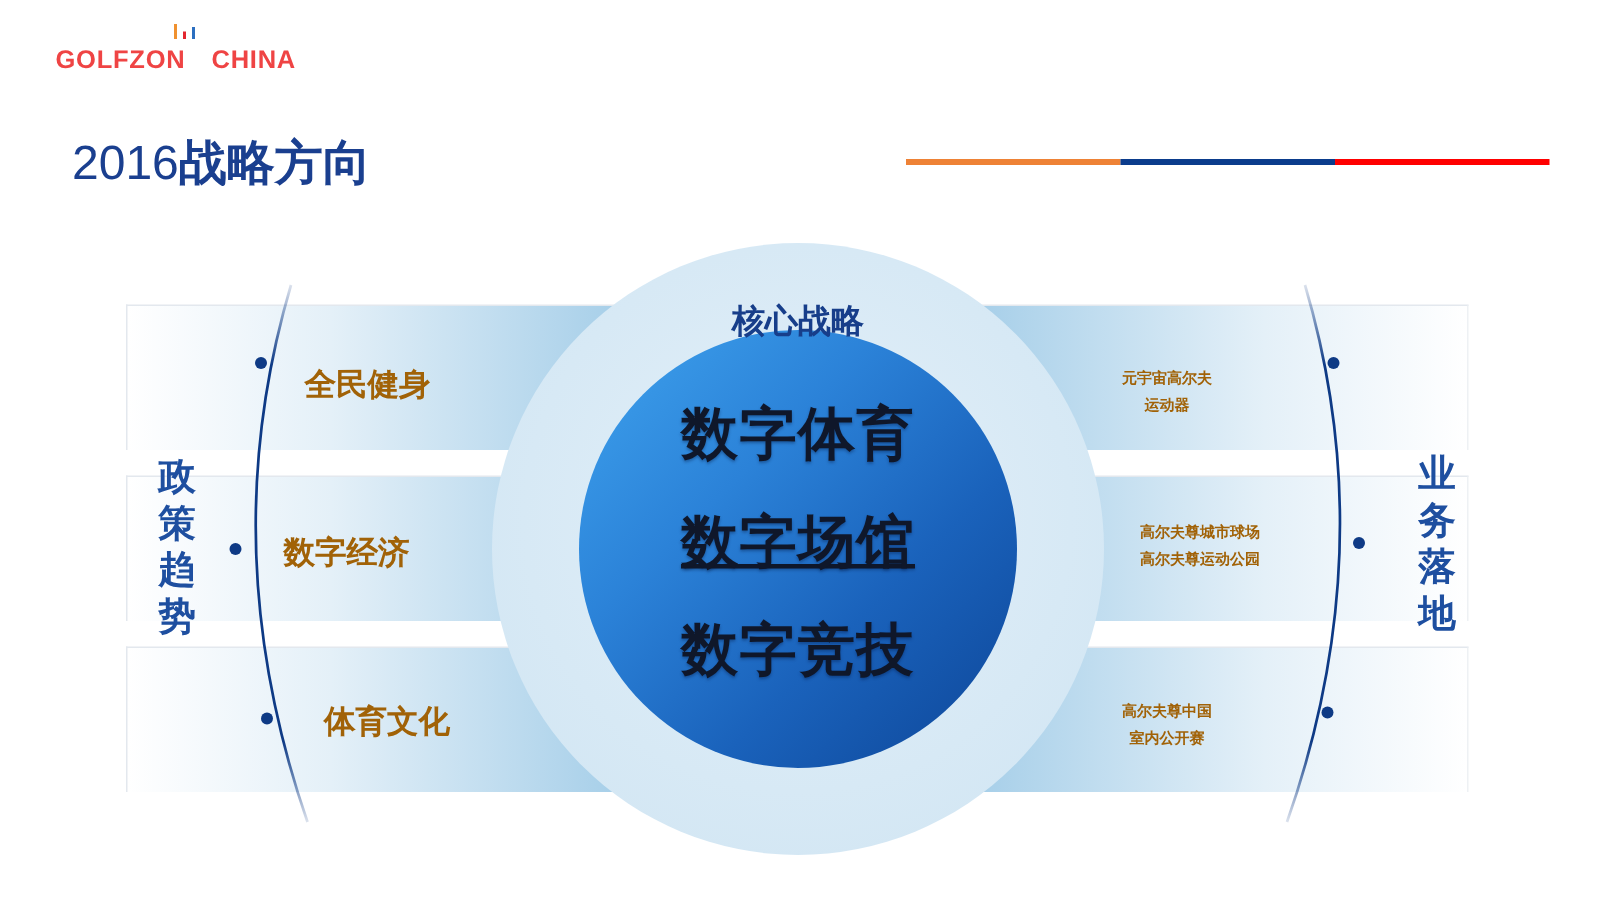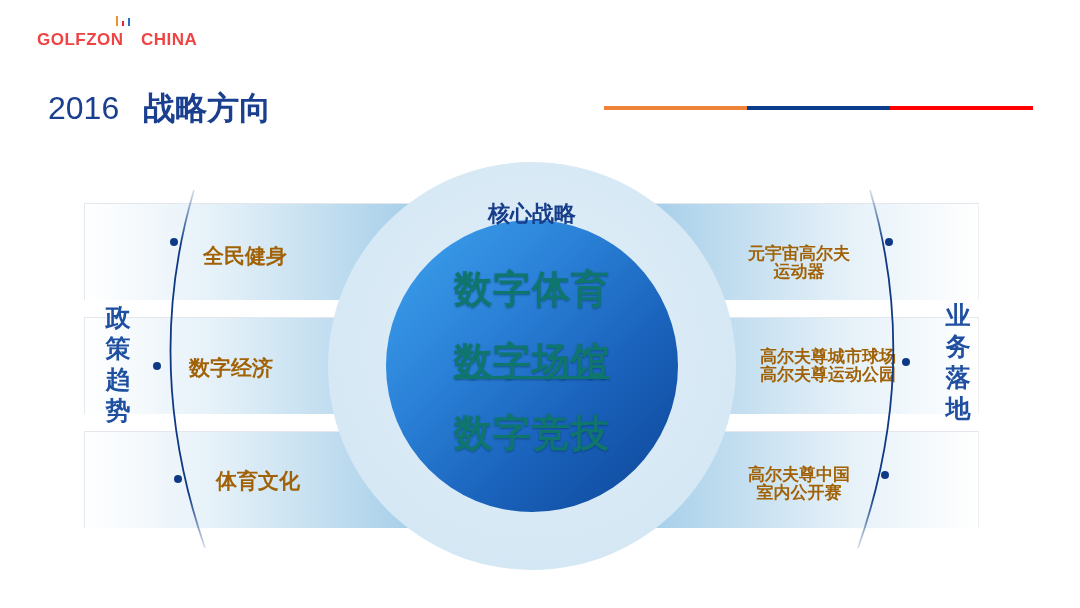--- a/index.html
+++ b/index.html
@@ -16,33 +16,33 @@
   .logo-text-b { left: 90px; margin-left: 14px; }
   .logo-mark { position: absolute; left: 78px; top: 2px; width: 14px; height: 12px; }
   .logo-mark span { position: absolute; bottom: 0; width: 2px; }
   .logo-mark .b1 { left: 1px; height: 10px; }
   .logo-mark .b2 { left: 7px; height: 5px; }
   .logo-mark .b3 { left: 13px; height: 8px; }
 
   
   .title { position: absolute; left: 48px; top: 88px; font-size: 32px; color: #1a3f8f; white-space: nowrap; line-height: 40px; }
   .title .year { font-family: "Liberation Sans", sans-serif; font-weight: normal; }
-  .title .main { font-weight: bold; margin-left: 24px; }
+  .title .main { font-weight: bold; margin-left: 0; }
 
   .tri-line { position: absolute; left: 604px; top: 106px; height: 4px; width: 429px; display: flex; }
   .tri-line span { flex: 1; height: 100%; }
 
   
   .band { position: absolute; height: 97px; }
   .band.left { left: 84px; width: 340px; border-left: 1px solid #e3e8ee; border-top: 1px solid #e3e8ee; }
   .band.right { left: 640px; width: 339px; border-right: 1px solid #eef1f4; border-top: 1px solid #e3e8ee; }
 
   .band-text { position: absolute; font-weight: bold; color: #a16207; white-space: nowrap; }
   .band-text.l { font-size: 21px; }
-  .band-text.r { font-size: 17px; line-height: 18px; text-align: center; }
+  .band-text.r { font-size: 10px; line-height: 18px; text-align: center; }
 
   .vertical-label {
     position: absolute; width: 34px; font-size: 25px; font-weight: bold; color: #1e4fa0;
     line-height: 31px; text-align: center;
   }
 
   
   .outer-circle {
     position: absolute; left: 328px; top: 162px; width: 408px; height: 408px; border-radius: 50%;
     background: radial-gradient(circle at 50% 45%, #e4f0f9 0%, #d7e9f5 60%, #cfe4f2 100%);
@@ -50,21 +50,21 @@
   .inner-circle {
     position: absolute; left: 386px; top: 220px; width: 292px; height: 292px; border-radius: 50%;
     background: linear-gradient(135deg, #3fa3ee 0%, #2b82d8 35%, #1a62bb 65%, #0d4597 100%);
   }
   .core-title {
     position: absolute; left: 532px; top: 199px; transform: translateX(-50%);
     font-size: 22px; font-weight: bold; color: #173e8a; white-space: nowrap;
   }
   .core-item {
     position: absolute; left: 532px; transform: translateX(-50%); font-size: 38px; font-weight: bold;
-    color: #0f766e; white-space: nowrap; letter-spacing: 1px; text-shadow: 0 1px 2px rgba(0,20,60,0.35);
+    color: #0f172a; white-space: nowrap; letter-spacing: 1px; text-shadow: 0 1px 2px rgba(0,20,60,0.35);
   }
 
   svg.arcs { position: absolute; left: 0; top: 0; }
 </style>
 </head>
 <body>
 
 <div class="logo">
   <span class="logo-text-a">GOLFZON</span>
   <div class="logo-mark">

